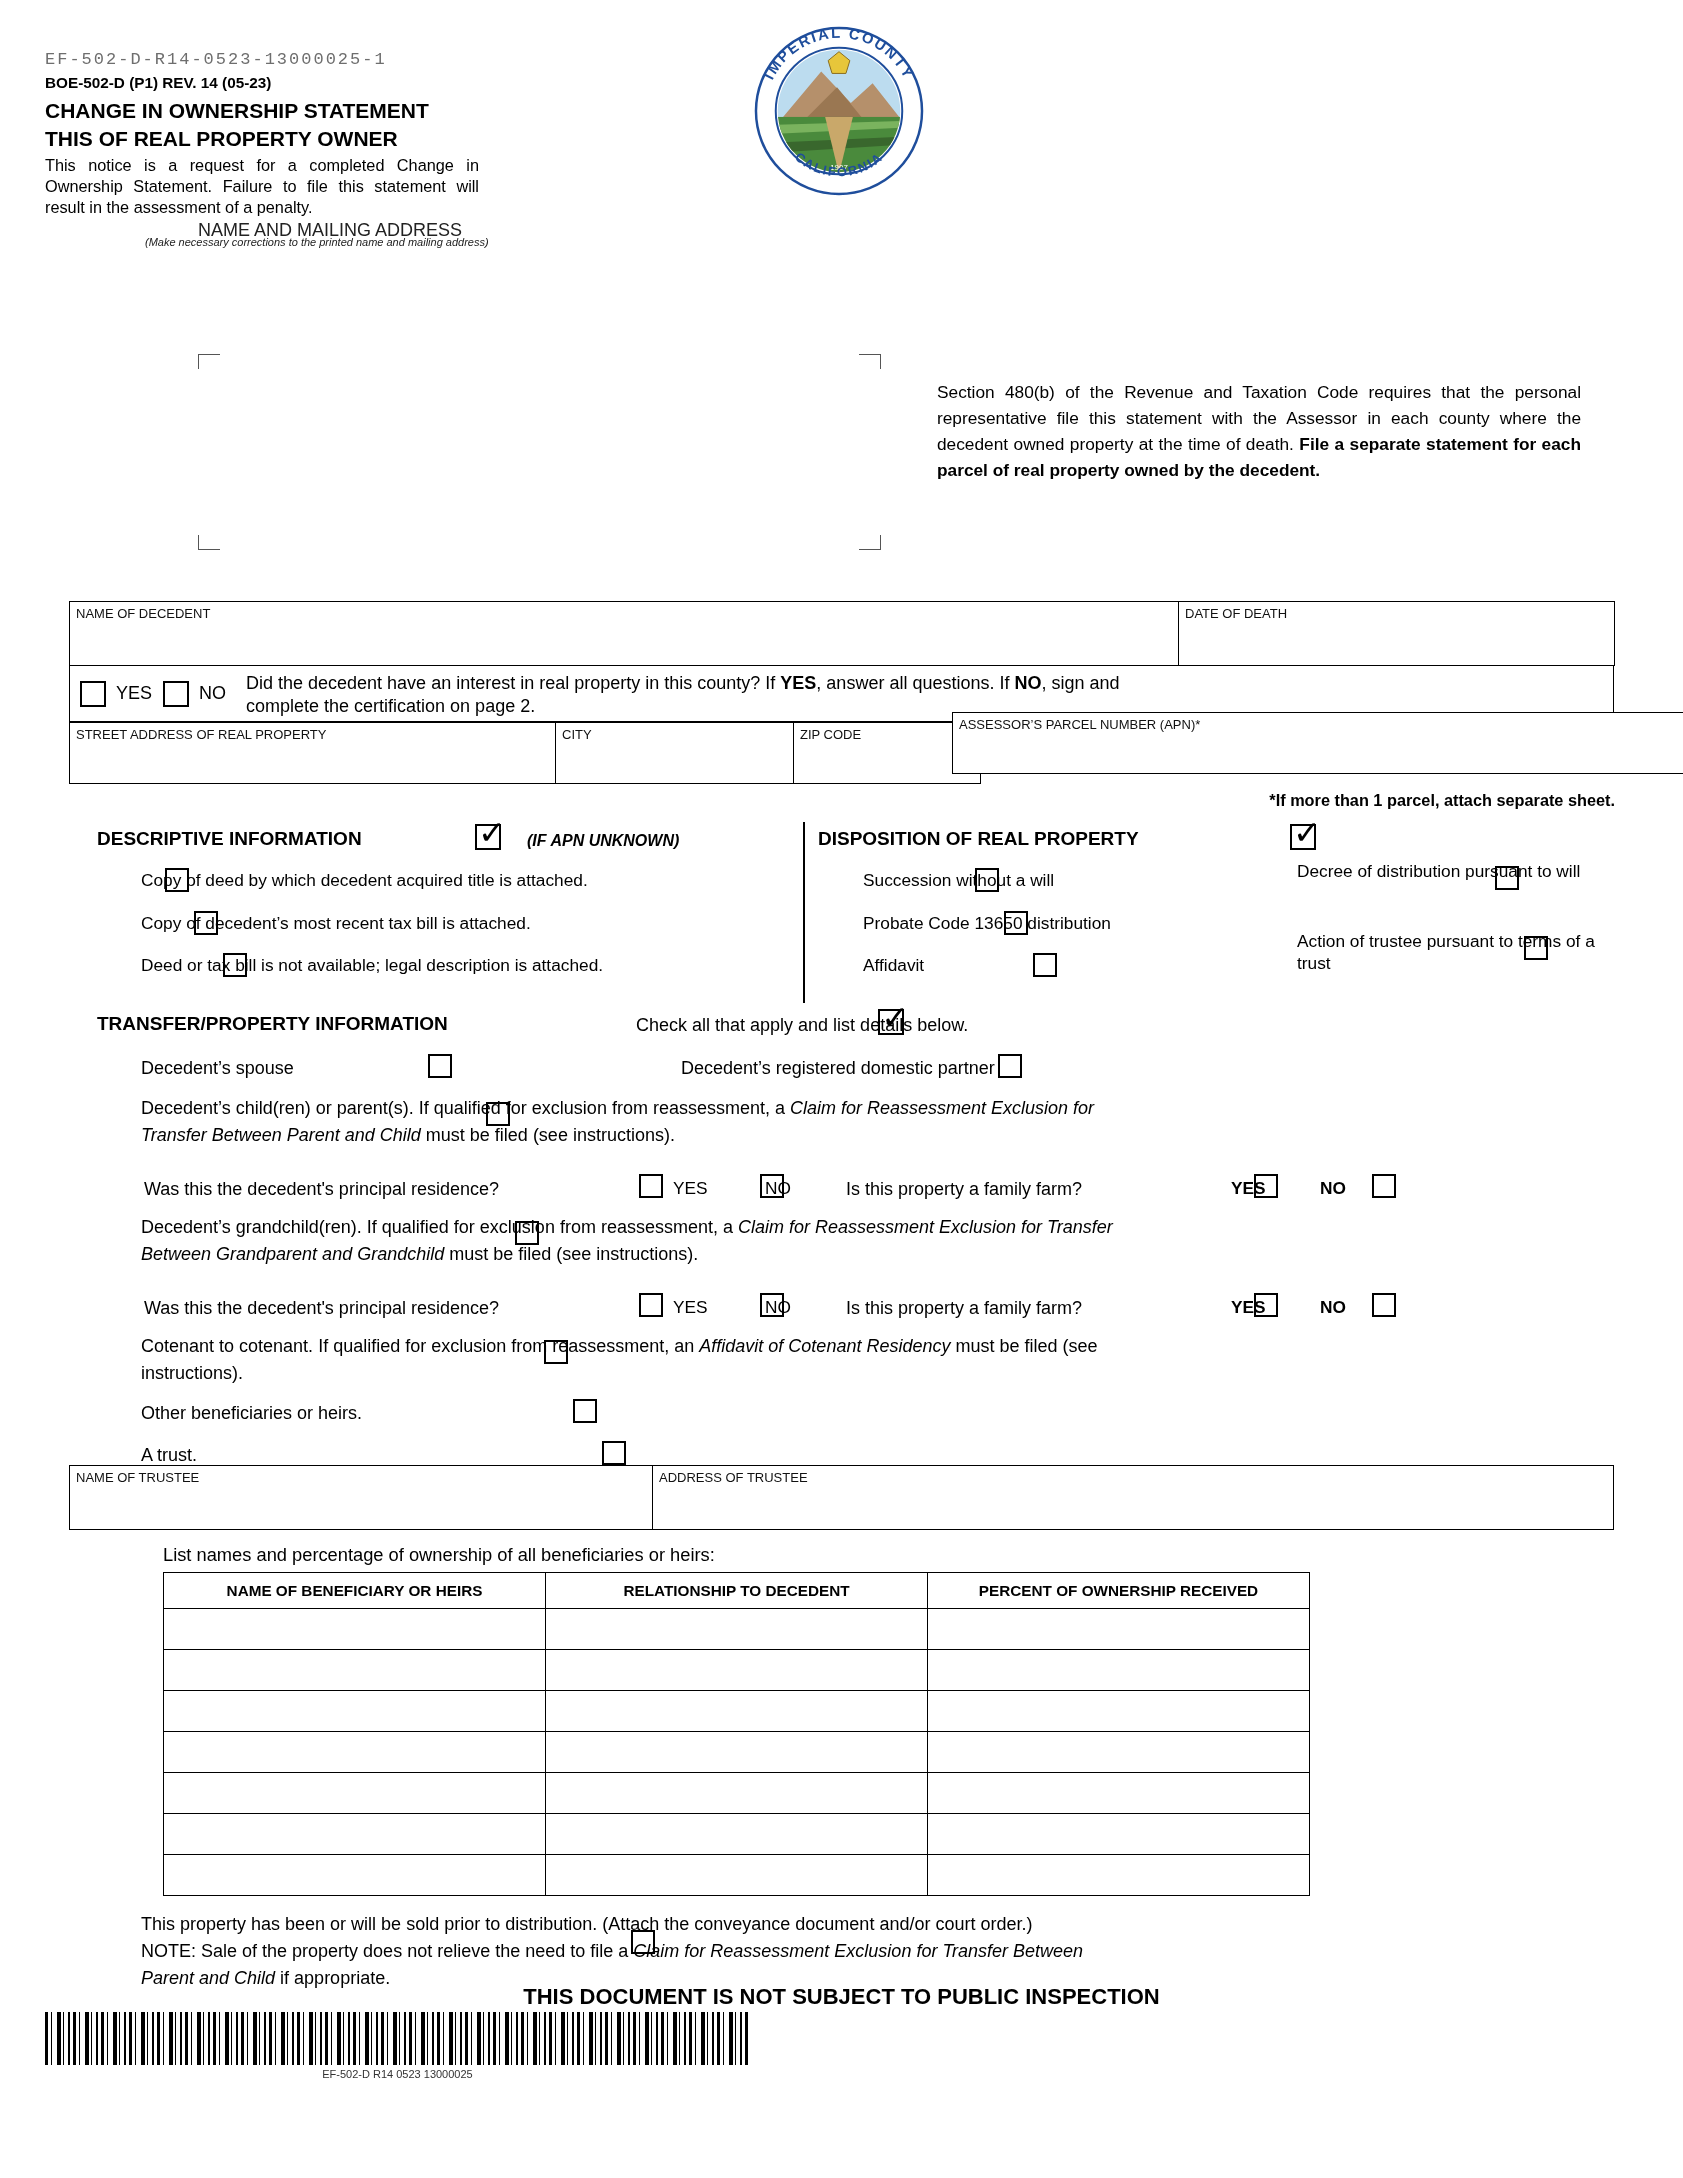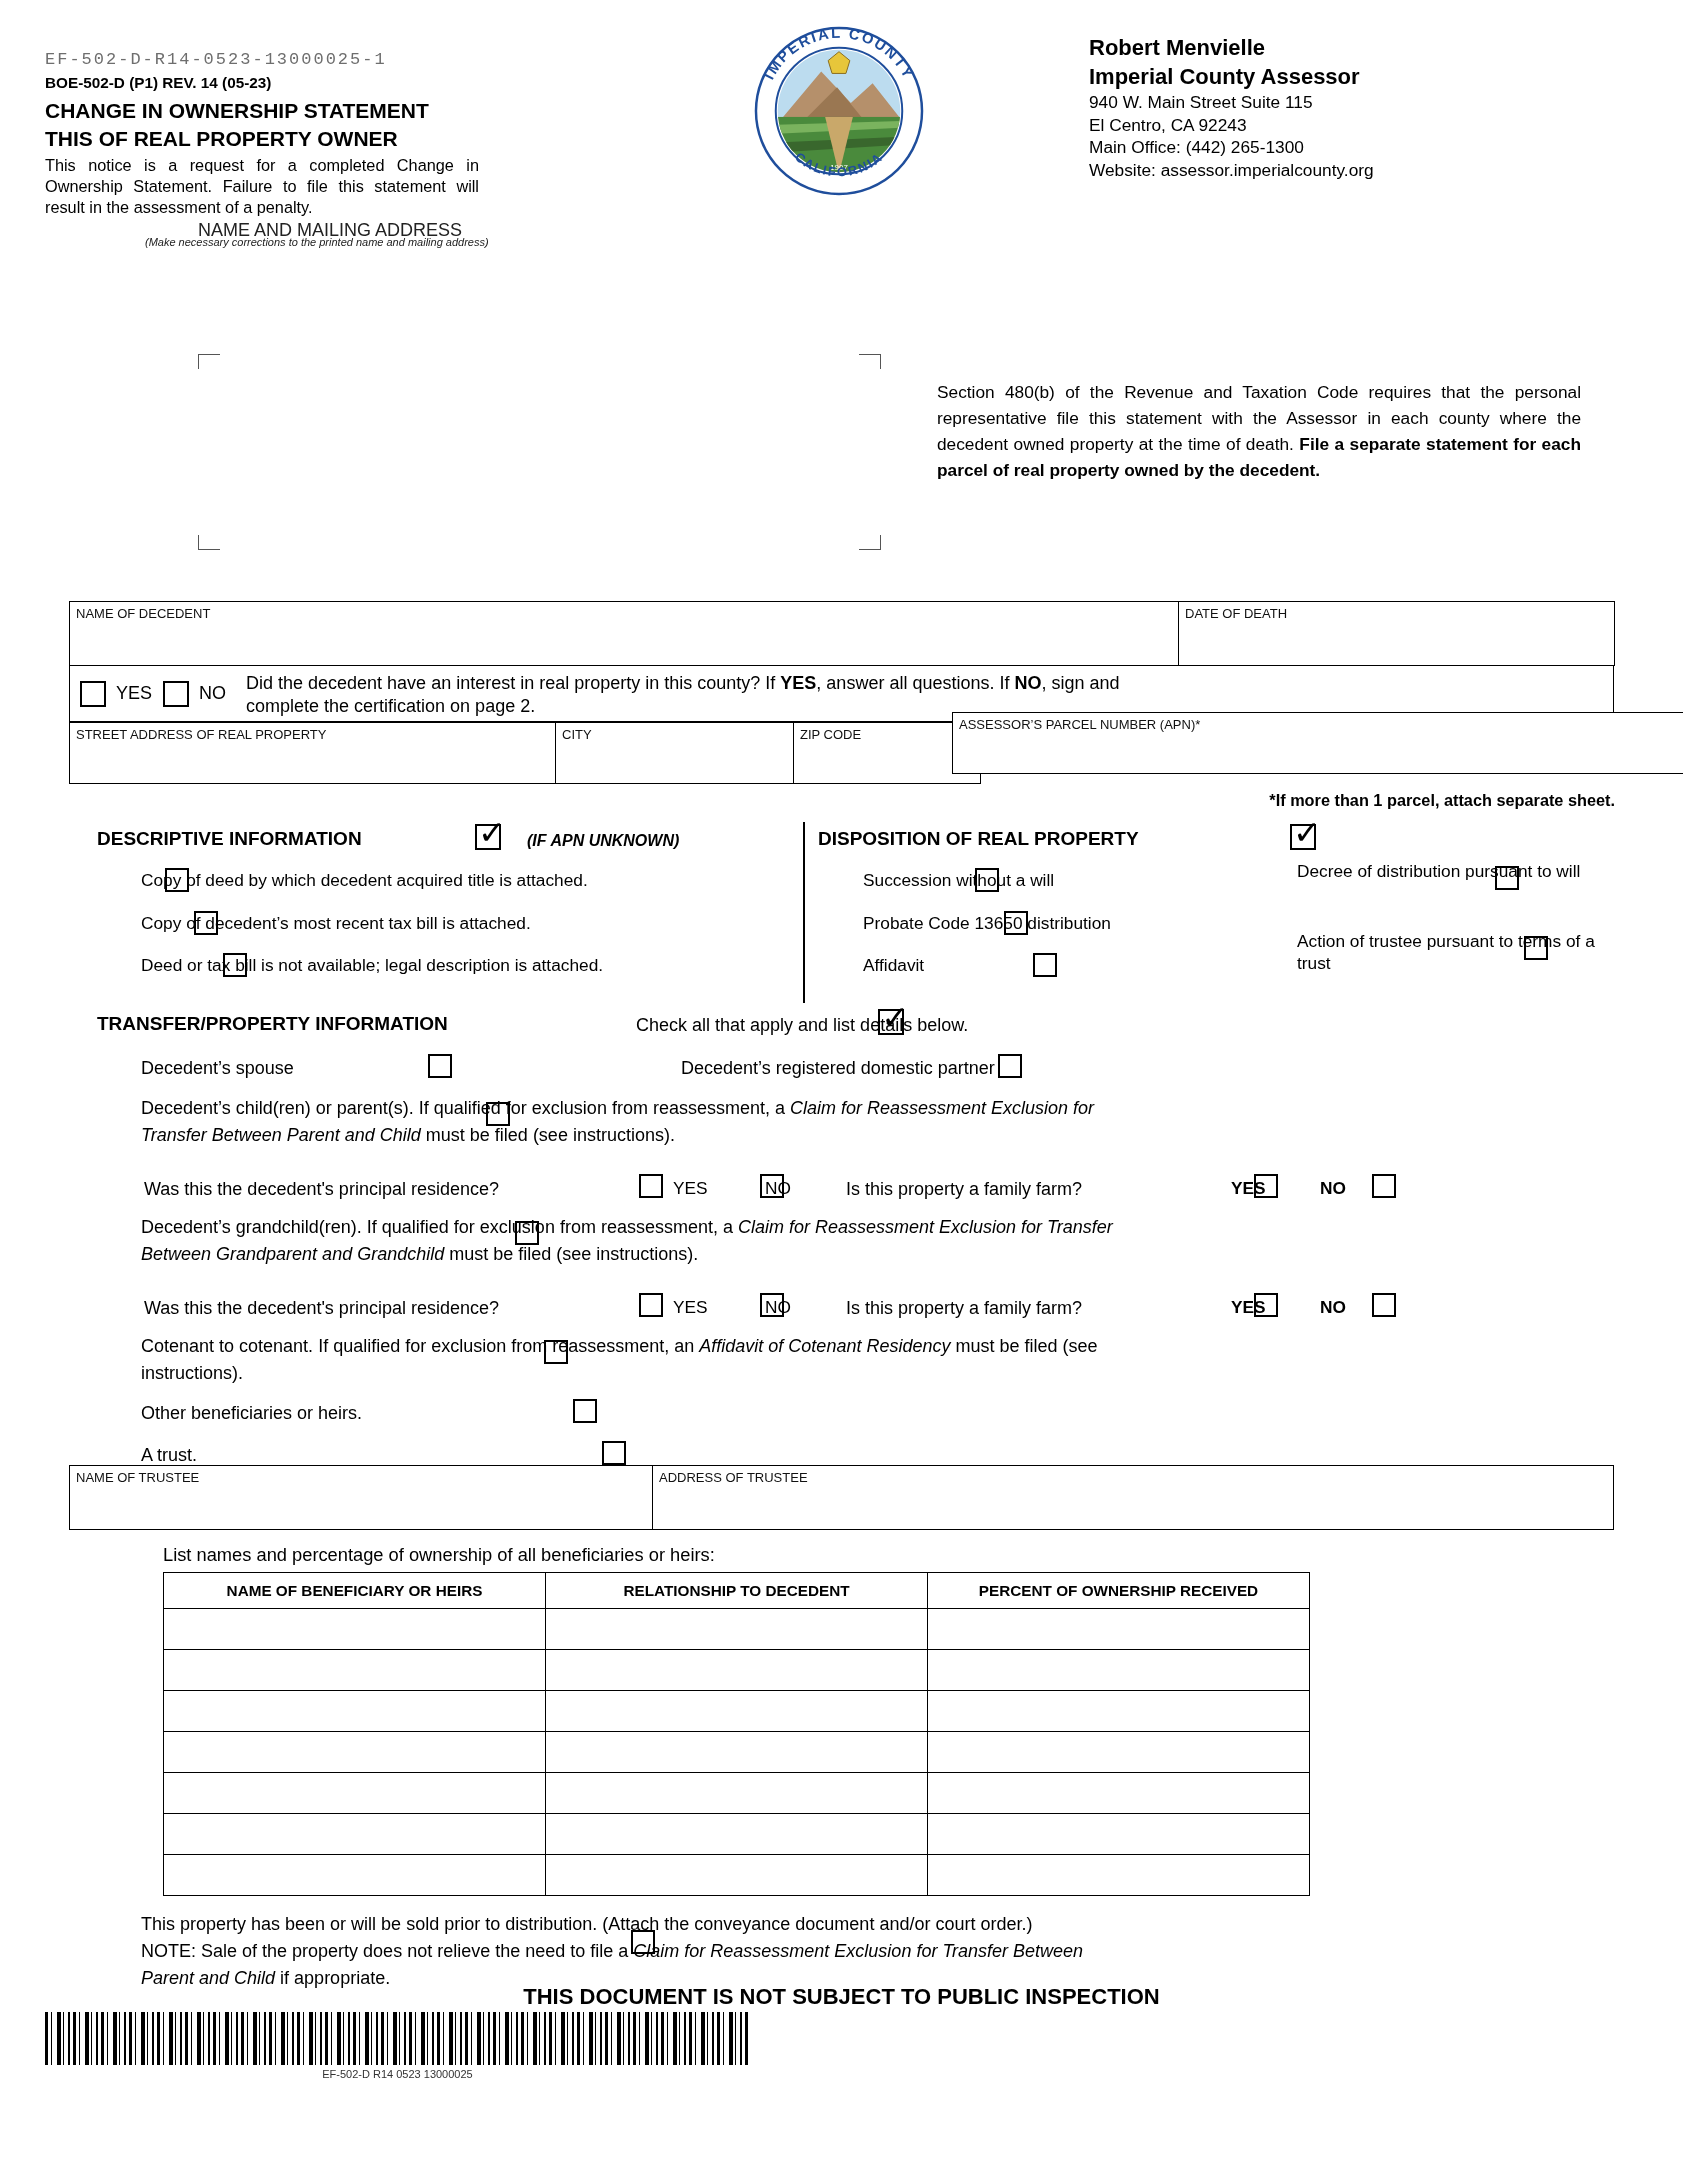--- a/index.html
+++ b/index.html
@@ -113,28 +113,20 @@
       <text font-size="15" font-weight="bold" fill="#1f4e9c" letter-spacing="2">
         <textPath href="#sealTop" startOffset="50%" text-anchor="middle">IMPERIAL COUNTY</textPath>
       </text>
       <text font-size="13" font-weight="bold" fill="#1f4e9c" letter-spacing="2">
         <textPath href="#sealBot" startOffset="50%" text-anchor="middle">CALIFORNIA</textPath>
       </text>
     </svg>
   </div>
 
   
-  <div class="abs assessor-block">
-    <div class="assessor-name">Robert Menvielle</div>
-    <div class="assessor-title">Imperial County Assessor</div>
-    <div class="assessor-line">940 W. Main Street Suite 115</div>
-    <div class="assessor-line">El Centro, CA 92243</div>
-    <div class="assessor-line">Main Office: (442) 265-1300</div>
-    <div class="assessor-line">Website: assessor.imperialcounty.org</div>
-  </div>
 
   
   <div class="abs bracket tl"></div>
   <div class="abs bracket tr"></div>
   <div class="abs bracket bl"></div>
   <div class="abs bracket br"></div>
 
   
   <div class="abs sec480">
     <span>Section 480(b) of the Revenue and Taxation Code requires that the personal representative file this statement with the Assessor in each county where the decedent owned property at the time of death. </span><span class="bold">File a separate statement for each parcel of real property owned by the decedent.</span>

